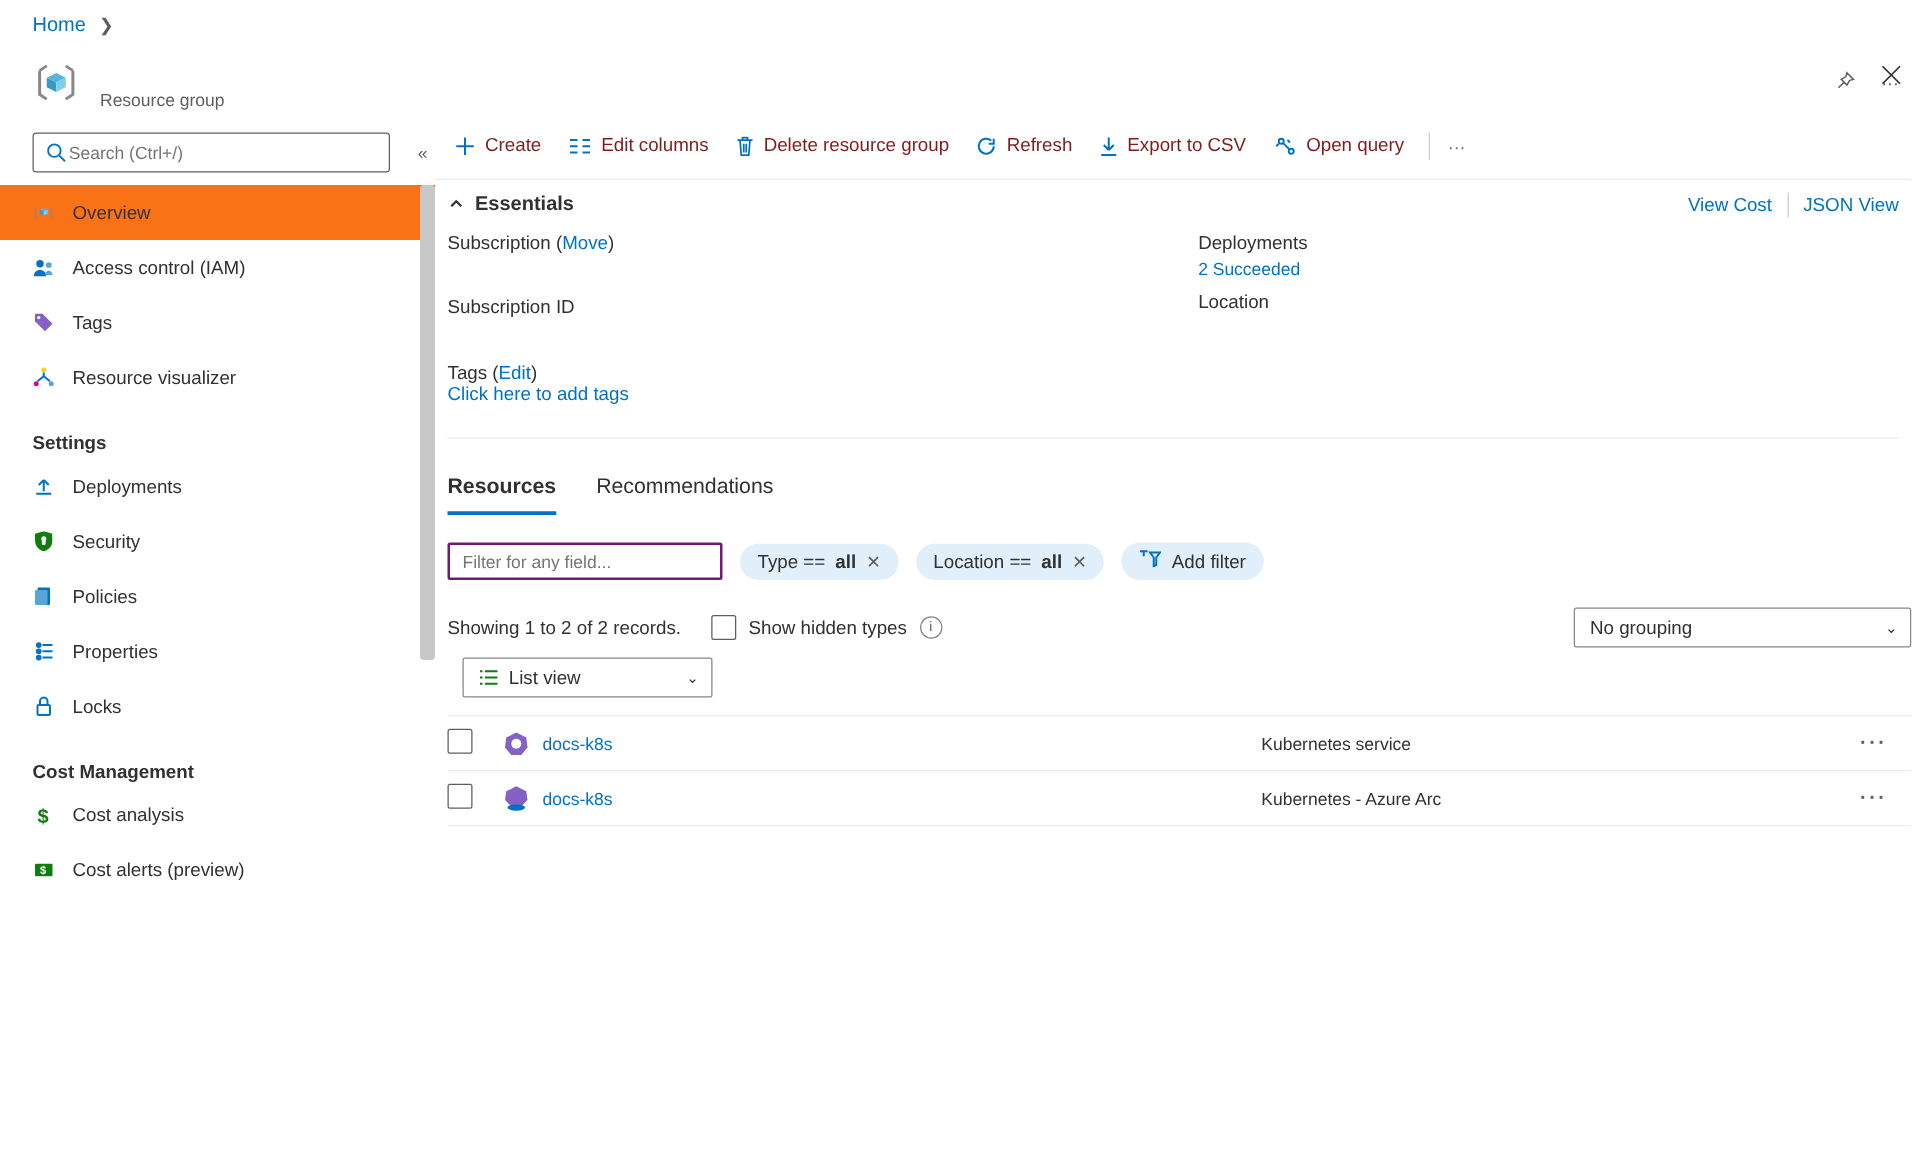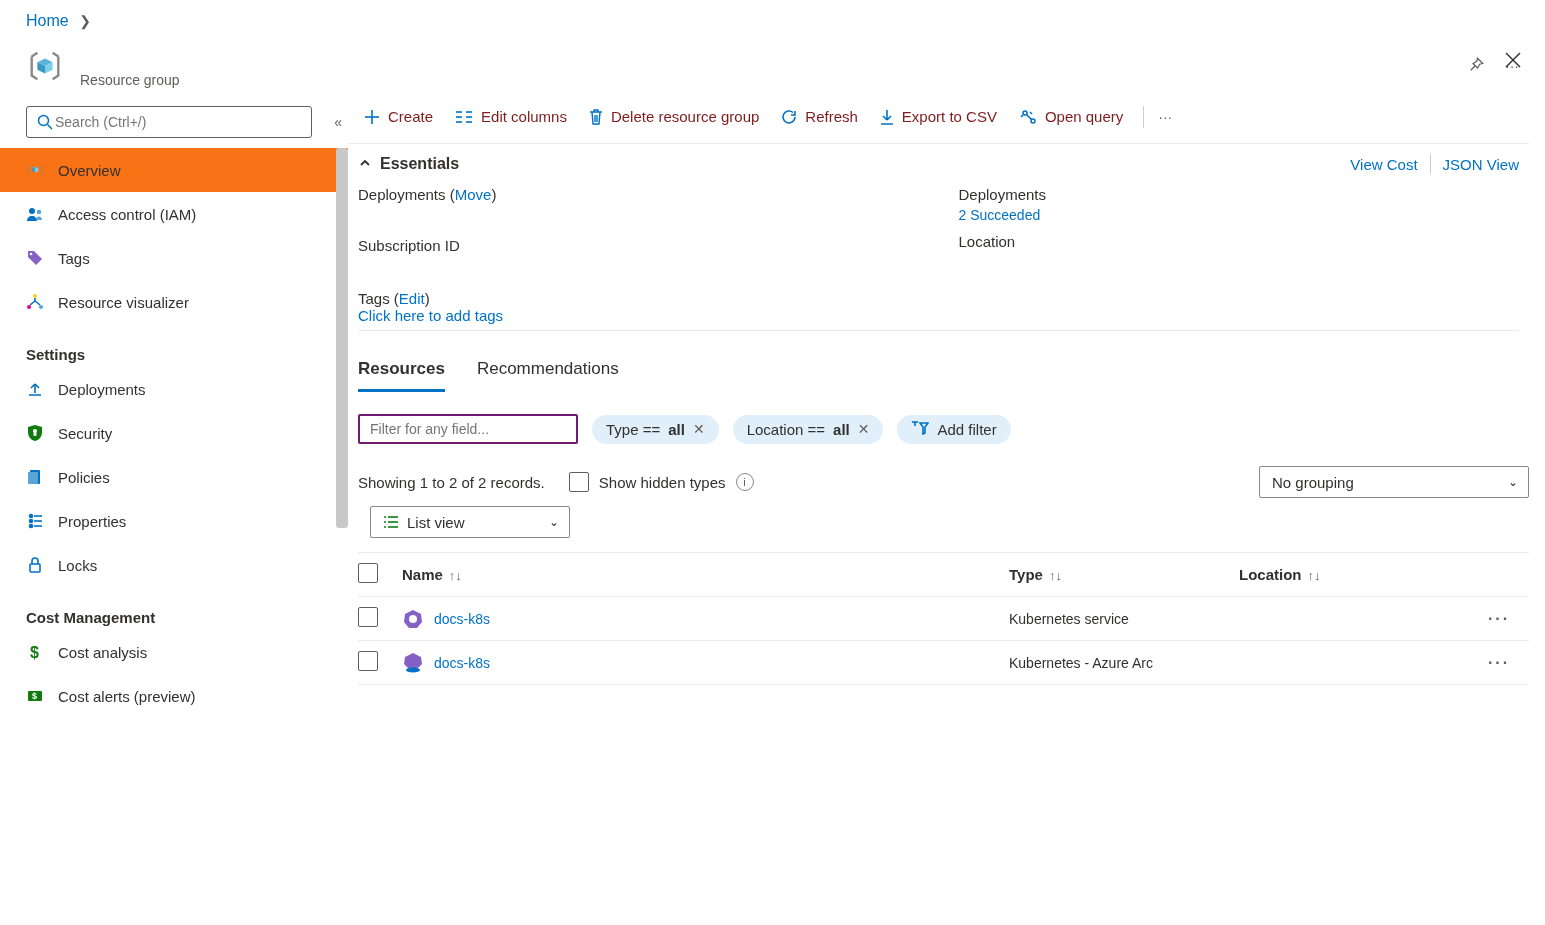--- a/index.html
+++ b/index.html
@@ -56,21 +56,21 @@
   
   .essentials { padding: 10px 10px 0 10px; }
   .ess-head { display: flex; align-items: center; gap: 8px; }
   .ess-head .caret { font-size: 14px; color: #323130; }
   .ess-head b { font-size: 16px; }
   .ess-links { margin-left: auto; display: flex; align-items: center; gap: 12px; font-size: 15px; }
   .ess-links .vsep { width:1px; height:20px; background:#ccc; }
   .ess-grid { display: flex; gap: 40px; margin-top: 12px; }
   .ess-col { flex: 1; }
   .ess-row { font-size: 15px; margin-bottom: 10px; }
-  .tags-row { font-size: 15px; margin-top: 26px; border-bottom: 1px solid #edebe9; padding-bottom: 6px; }
+  .tags-row { font-size: 15px; margin-top: 26px; border-bottom: 1px solid #edebe9; padding-bottom: 26px; }
 
   
   .tabs { display: flex; gap: 32px; margin: 28px 0 22px 10px; font-size: 17px; }
   .tab { padding-bottom: 10px; cursor: pointer; color: #323130; }
   .tab.active { font-weight: 600; border-bottom: 3px solid #0072c6; }
 
   
   .filter-bar { display: flex; align-items: center; gap: 14px; margin-left: 10px; flex-wrap: wrap; }
   .filter-input { width: 220px; height: 30px; border: 2px solid #701a75; border-radius: 2px; padding: 0 10px; font-size: 14px; }
   .pill { background: #e1effa; border-radius: 16px; padding: 6px 14px; display: inline-flex; align-items: center; gap: 8px; font-size: 15px; }
@@ -340,21 +340,21 @@
         <b>Essentials</b>
         <div class="ess-links">
           <a>View Cost</a>
           <span class="vsep"></span>
           <a>JSON View</a>
         </div>
       </div>
       <div class="ess-grid">
         <div class="ess-col">
           <div class="ess-row">
-            <span>Deployments (</span><a>Move</a><span>)</span>
+            <span>Subscription (</span><a>Move</a><span>)</span>
           </div>
           <div class="ess-row" style="margin-top:34px">Subscription ID</div>
         </div>
         <div class="ess-col">
           <div class="ess-row">Deployments</div>
           <a style="display:block;margin-top:-6px;margin-bottom:10px">2 Succeeded</a>
           <div class="ess-row">Location</div>
         </div>
       </div>
       <div class="tags-row">
@@ -412,27 +412,20 @@
               <line x1="5" y1="7" x2="15" y2="7"></line>
               <line x1="1" y1="12" x2="3" y2="12"></line>
               <line x1="5" y1="12" x2="15" y2="12"></line>
             </svg>
         <span>List view</span>
         <span class="caret-dn">⌄</span>
       </div>
     </div>
 
     <div class="tbl">
-      <div class="tbl-head">
-        <span><span class="checkbox"></span></span>
-        <span><span>Name</span><span class="sort">↑↓</span></span>
-        <span><span>Type</span><span class="sort">↑↓</span></span>
-        <span><span>Location</span><span class="sort">↑↓</span></span>
-        <span></span>
-      </div>
       <div class="tbl-row">
         <span><span class="checkbox"></span></span>
         <span class="res-name">
           <span class="kube-icon">
                 <svg width="22" height="22" viewBox="0 0 22 22">
                   <polygon points="11,2 19,6 20,14 15,20 7,20 2,14 3,6" fill="#8661c5"></polygon>
                   <circle cx="11" cy="11" r="4" fill="#fff"></circle>
                 </svg>
               </span>
           <a>docs-k8s</a>

